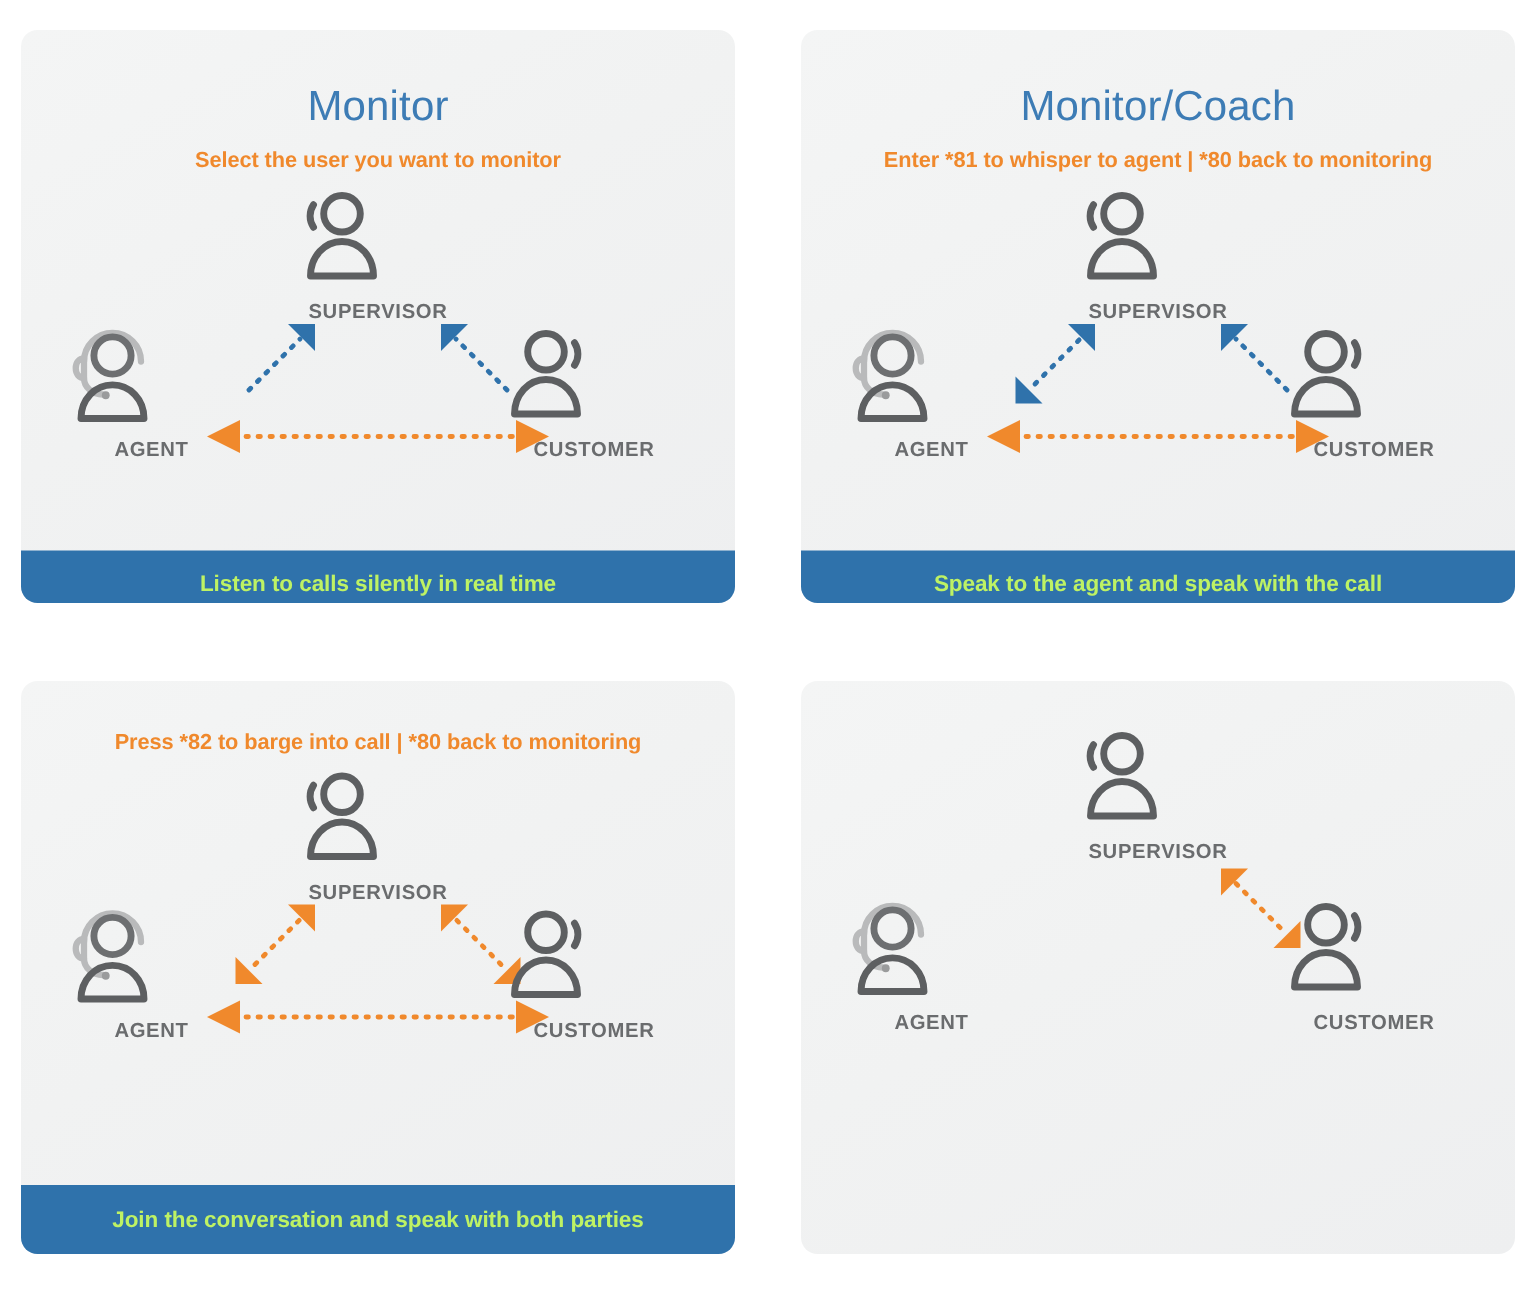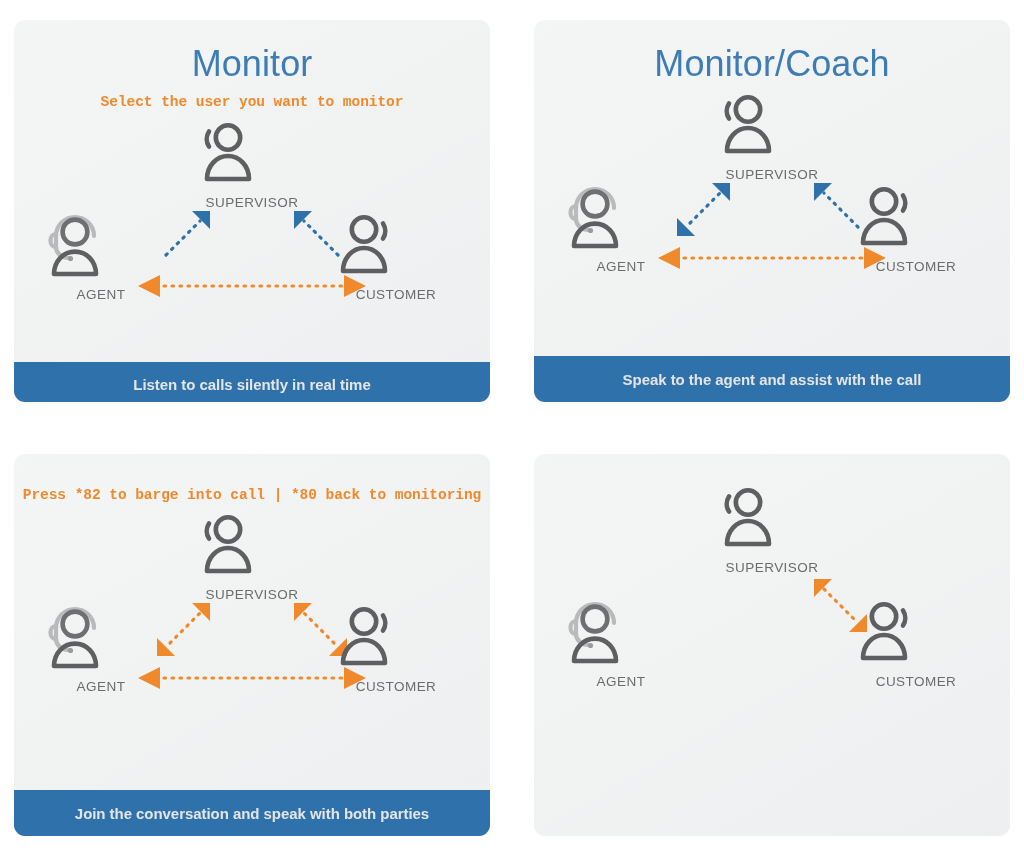--- a/index.html
+++ b/index.html
@@ -42,47 +42,46 @@
     overflow: hidden;
   }
 
   .card-body {
     position: relative;
     flex: 1 1 auto;
     padding-top: 23px;
   }
 
   .card-title {
-    margin: 0;
+    margin: 12px;
     text-align: center;
-    font-size: 36px;
+    font-size: 28px;
     font-weight: 400;
     letter-spacing: 0.1px;
     color: #3d7cb5;
     line-height: 1.15;
   }
 
   .card-subtitle {
     margin: 10px 0 0 0;
     text-align: center;
     font-size: 14.5px;
     font-weight: 700;
     color: #f0892c;
     letter-spacing: -0.05px;
     line-height: 1.2;
     white-space: nowrap;
-    font-family: Liberation Mono, monospace;
   }
 
   
   .card-footer {
     flex: 0 0 auto;
     height: 46px;
     background: #2f72ab;
-    color: #e5e5e5;
+    color: #bef264;
     display: flex;
     align-items: center;
     justify-content: center;
     font-size: 15px;
     font-weight: 700;
     letter-spacing: -0.05px;
   }
 
   
   .diagram {
@@ -105,21 +104,21 @@
     display: block;
     height: 74px;
     line-height: 0;
   }
   .node .caption {
     display: block;
     margin-top: 5px;
     font-size: 13.5px;
     letter-spacing: 0.45px;
     color: #6a6c6e;
-    font-weight: 400;
+    font-weight: 700;
   }
 
   
   .node-supervisor { left: 173px; top: 4px; }
   .node-agent      { left: 22px;  top: 96px; }
   .node-customer   { left: 317px; top: 96px; }
 
   
   .takeover .node-agent { left: 22px; top: 118px; }
   .takeover .node-customer { left: 317px; top: 118px; }
@@ -190,20 +189,21 @@
           <span class="caption">CUSTOMER</span>
         </div>
       </div>
     </div>
     <div class="card-footer">Listen to calls silently in real time</div>
   </div>
 
   <div class="card">
     <div class="card-body">
       <h2 class="card-title">Monitor/Coach</h2>
+      <p class="card-subtitle">Enter *81 to whisper to agent   |   *80 back to monitoring</p>
 
       <div class="diagram">
         <svg width="476" height="250" viewBox="0 0 476 250">
           <g>
             <line x1="156" y1="139" x2="186" y2="109" stroke="#2f72ab" stroke-width="3.2" stroke-dasharray="1.6 6.4" stroke-linecap="round"></line>
             <polygon points="196,99 196,117 178,99" fill="#2f72ab"></polygon>
             <polygon points="143,152 143,134 161,152" fill="#2f72ab"></polygon>
           </g>
           <g>
             <line x1="324" y1="143" x2="290" y2="109" stroke="#2f72ab" stroke-width="3.2" stroke-dasharray="1.6 6.4" stroke-linecap="round"></line>
@@ -246,21 +246,21 @@
             <svg width="74" height="74" viewBox="0 0 74 74">
               <path d="M52 15.5a13.5 13.5 0 0 1 0 15" fill="none" stroke="#5d5f61" stroke-width="4.6" stroke-linecap="round"></path>
               <circle cx="33" cy="21.5" r="12.2" fill="none" stroke="#5d5f61" stroke-width="4.6"></circle>
               <path d="M12 63c0-13 9.4-23 21-23s21 10 21 23z" fill="none" stroke="#5d5f61" stroke-width="4.6" stroke-linejoin="round"></path>
             </svg>
           </span>
           <span class="caption">CUSTOMER</span>
         </div>
       </div>
     </div>
-    <div class="card-footer">Speak to the agent and assist with the call</div>
+    <div class="card-footer">Speak to the agent and speak with the call</div>
   </div>
 
   <div class="card">
     <div class="card-body">
       <p class="card-subtitle">Press *82 to barge into call   |   *80 back to monitoring</p>
 
       <div class="diagram">
         <svg width="476" height="250" viewBox="0 0 476 250">
           <g>
             <line x1="156" y1="139" x2="186" y2="109" stroke="#f0892c" stroke-width="3.2" stroke-dasharray="1.6 6.4" stroke-linecap="round"></line>

